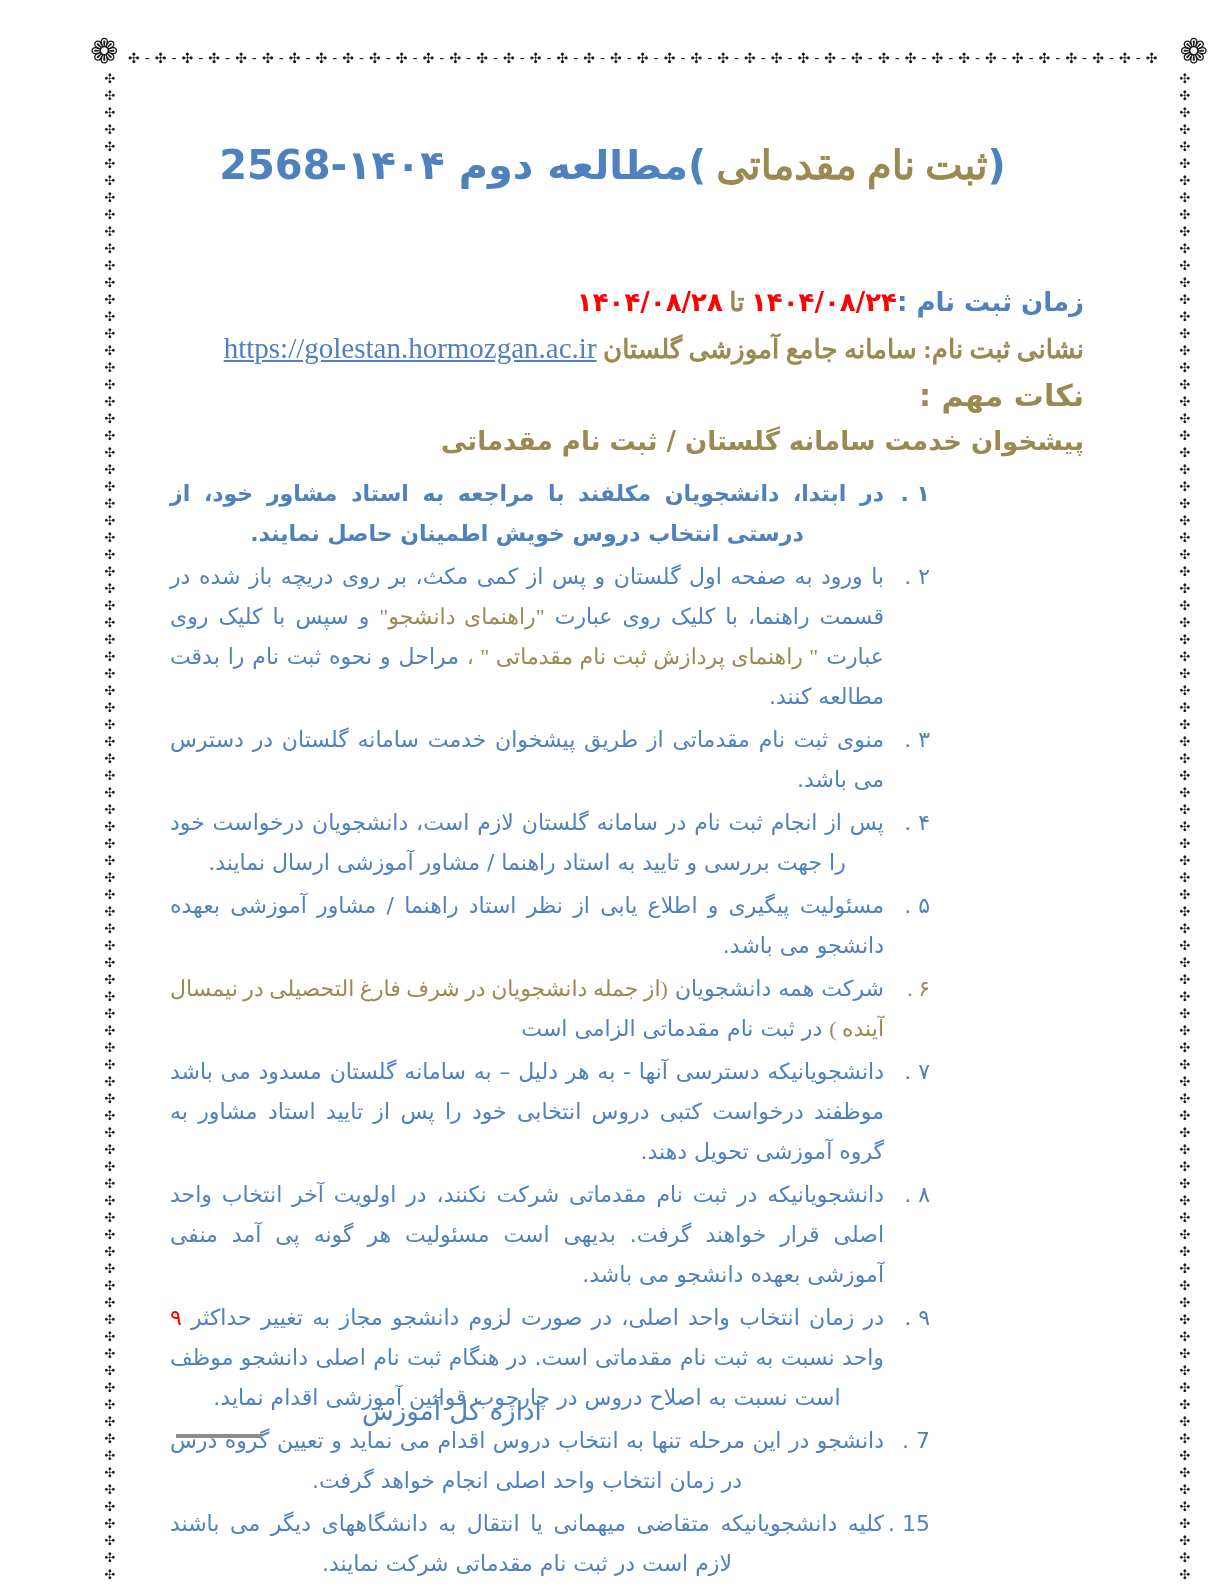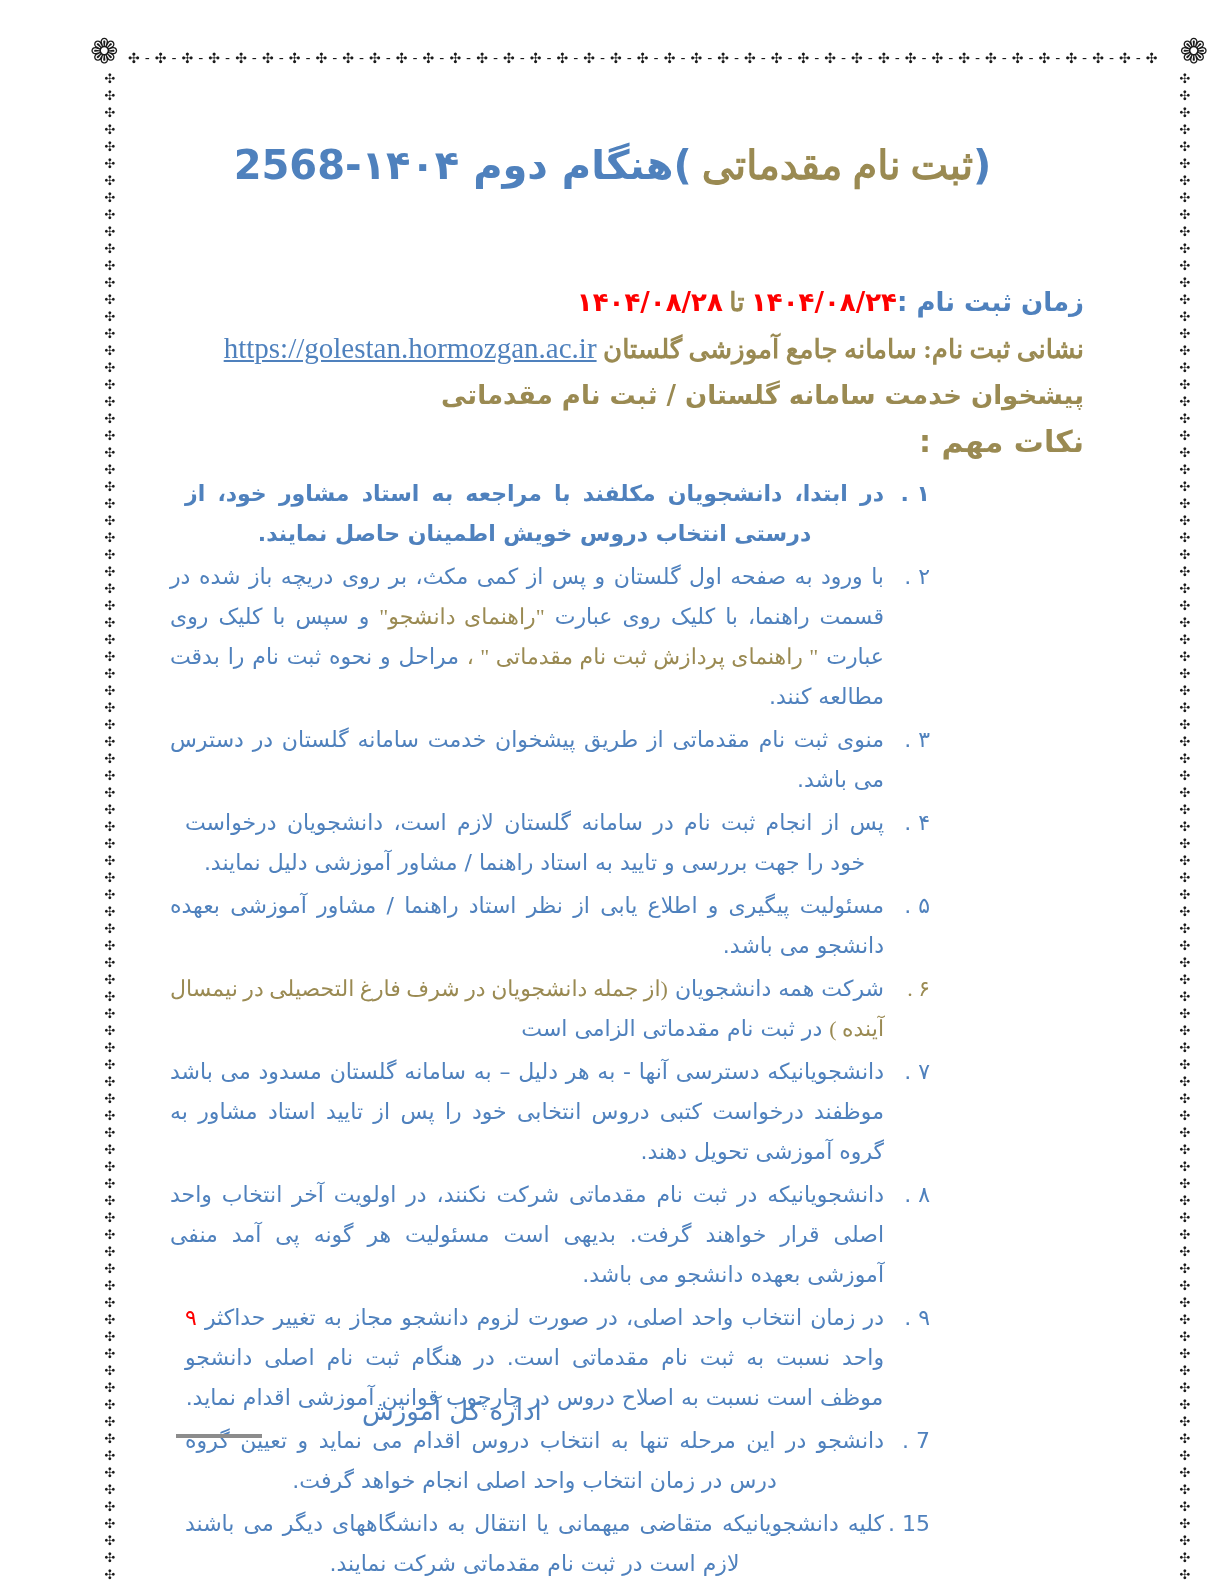--- a/index.html
+++ b/index.html
@@ -22,21 +22,21 @@
   
   .hblock{position:absolute;top:284px;left:140px;right:140px;direction:rtl;text-align:right;}
   .hline{margin:0 0 9px 0;font-size:26px;font-weight:bold;line-height:37px;color:var(--gold);}
   .notes-heading{font-size:30px;margin-top:8px;color:var(--gold);}
   
   .list{position:absolute;top:474px;left:170px;right:290px;direction:rtl;list-style:none;margin:0;padding:0;}
   .item{position:relative;padding-right:50px;margin:0 0 3px 0;font-size:22px;line-height:40px;color:var(--blue);}
   .item.bold{font-weight:bold;}
   .item .marker{position:absolute;right:4px;top:0;}
   .item .body{text-align:justify;text-align-last:right;}
-  .item.align-center .body{text-align-last:center;margin-left:15px;}
+  .item.align-center .body{text-align-last:center;}
   
   .c-gold{color:var(--gold);font-family:Liberation Serif, serif;}
   .c-blue{color:var(--blue);}
   .c-red{color:var(--red);}
   .c-link{color:var(--blue);font-weight:normal;text-decoration:underline;
           font-family:"Liberation Serif","DejaVu Serif",serif;font-size:29px;}
   
   .footer{position:absolute;top:1396px;left:362px;font-size:26px;color:var(--blue);direction:rtl;}
   .sig-line{position:absolute;top:1434px;left:176px;width:86px;height:4px;background:var(--gray_line);}
 </style>
@@ -233,46 +233,46 @@
 ✣
 ✣
 ✣
 ✣
 ✣
 ✣
 ✣
 ✣</div>
 
   <div class="titles">
-    <h2 class="title2"><span class="c-blue">(</span><span class="c-gold">ثبت نام مقدماتی </span><span class="c-blue">)هنگام دوم </span><span class="c-blue">۱۴۰۴-2568</span></h2>
+    <h2 class="title2"><span class="c-blue">(</span><span class="c-gold">ثبت نام مقدماتی </span><span class="c-blue">)مطالعه دوم </span><span class="c-blue">۱۴۰۴-2568</span></h2>
   </div>
 
   <div class="hblock">
     <p class="hline"><span class="c-blue">زمان ثبت نام :</span><span class="c-red">۱۴۰۴/۰۸/۲۴</span><span class="c-gold"> تا </span><span class="c-red">۱۴۰۴/۰۸/۲۸</span></p>
     <p class="hline"><span class="c-gold">نشانی ثبت نام: سامانه جامع آموزشی گلستان </span><a href="#" dir="ltr" class="c-link">https://golestan.hormozgan.ac.ir</a></p>
+    <p class="hline notes-heading">نکات مهم :</p>
     <p class="hline">پیشخوان خدمت سامانه گلستان / ثبت نام مقدماتی</p>
-    <p class="hline notes-heading">نکات مهم :</p>
   </div>
 
   <ol class="list" id="list">
       <li class="item align-center bold">
         <span class="marker c-blue">۱ .</span>
         <div class="body"><span class="c-blue">در ابتدا، دانشجویان مکلفند با مراجعه به استاد مشاور خود، از درستی انتخاب دروس خویش اطمینان حاصل نمایند.</span></div>
       </li>
       <li class="item align-right">
         <span class="marker c-blue">۲ .</span>
         <div class="body"><span class="c-blue">با ورود به صفحه اول گلستان و پس از کمی مکث، بر روی دریچه باز شده در قسمت راهنما، با کلیک روی عبارت </span><span class="c-gold">"راهنمای دانشجو"</span><span class="c-blue"> و سپس با کلیک روی عبارت </span><span class="c-gold">" راهنمای پردازش ثبت نام مقدماتی " ،</span><span class="c-blue"> مراحل و نحوه ثبت نام را بدقت مطالعه کنند.</span></div>
       </li>
       <li class="item align-right">
         <span class="marker c-blue">۳ .</span>
         <div class="body"><span class="c-blue">منوی ثبت نام مقدماتی از طریق پیشخوان خدمت سامانه گلستان در دسترس می باشد.</span></div>
       </li>
       <li class="item align-center">
         <span class="marker c-blue">۴ .</span>
-        <div class="body"><span class="c-blue">پس از انجام ثبت نام در سامانه گلستان لازم است، دانشجویان درخواست خود را جهت بررسی و تایید به استاد راهنما / مشاور آموزشی دلیل نمایند.</span></div>
+        <div class="body"><span class="c-blue">پس از انجام ثبت نام در سامانه گلستان لازم است، دانشجویان درخواست خود را جهت بررسی و تایید به استاد راهنما / مشاور آموزشی ارسال نمایند.</span></div>
       </li>
       <li class="item align-right">
         <span class="marker c-blue">۵ .</span>
         <div class="body"><span class="c-blue">مسئولیت پیگیری  و اطلاع یابی از نظر استاد راهنما / مشاور آموزشی بعهده دانشجو می باشد.</span></div>
       </li>
       <li class="item align-right">
         <span class="marker c-gold">۶ .</span>
         <div class="body"><span class="c-blue">شرکت همه دانشجویان </span><span class="c-gold">(از جمله دانشجویان در شرف فارغ التحصیلی در نیمسال آینده )</span><span class="c-blue"> در ثبت نام مقدماتی الزامی است</span></div>
       </li>
       <li class="item align-right">

